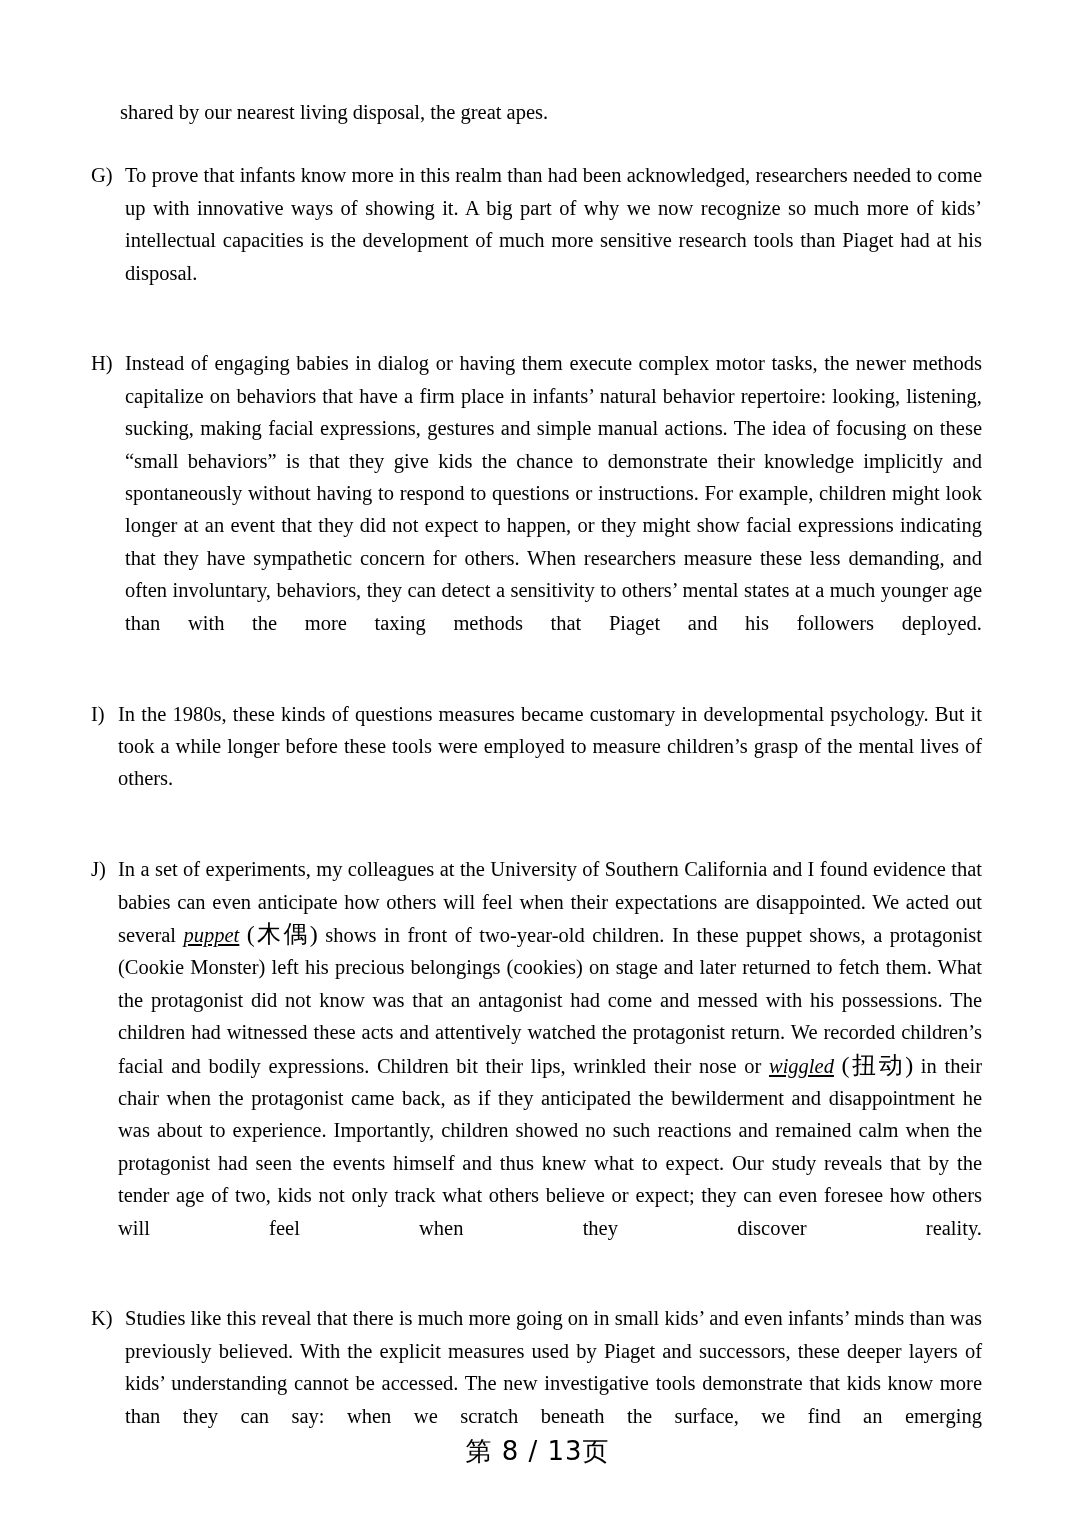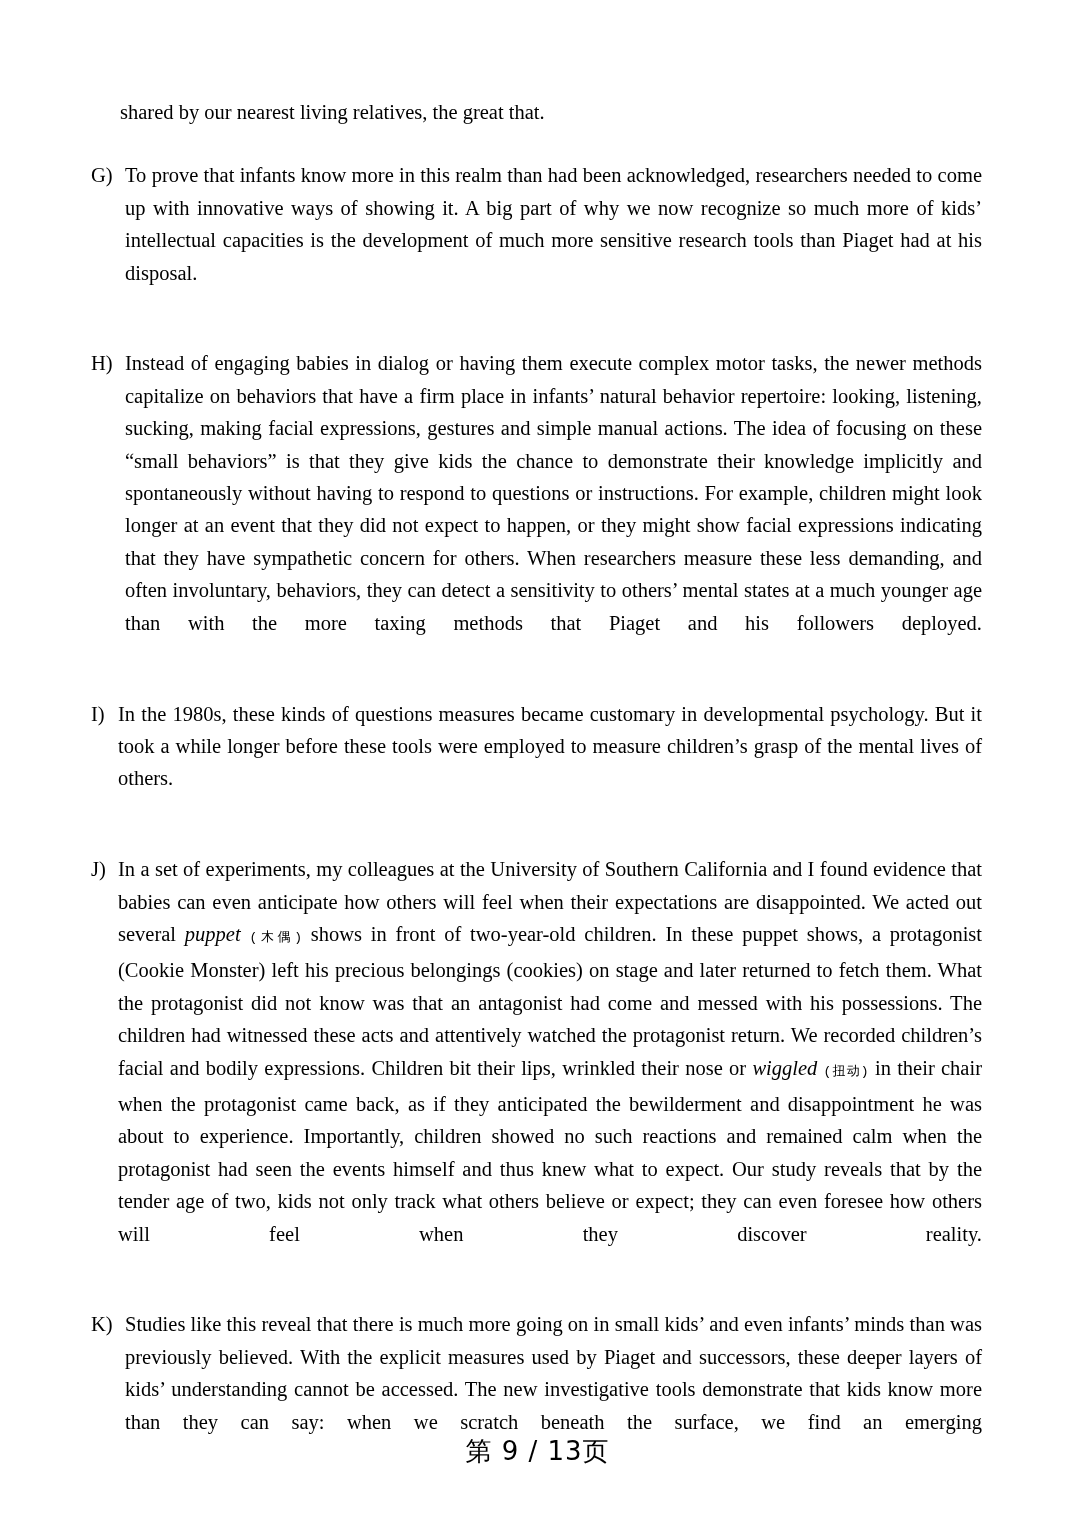--- a/index.html
+++ b/index.html
@@ -78,25 +78,26 @@
     display: inline-block;
     width: 100%;
     height: 0;
   }
   .para-body.nojustify::after {
     content: none;
   }
 
   .it {
     font-style: italic;
+    text-decoration: underline;
   }
 
   .cjk {
-    font-family: Liberation Mono, monospace;
-    font-size: 13px;
+    font-family: Liberation Serif, serif;
+    font-size: 24px;
   }
 
   
   #footer {
     position: absolute;
     left: 0;
     top: 1434px;
     width: 1075px;
     text-align: center;
     font-family: "DejaVu Sans", "Liberation Sans", sans-serif;
@@ -106,21 +107,21 @@
   }
 </style>
 </head>
 <body>
 
 <div id="page">
 
   <div id="content">
 
     <div class="para cont">
-      <span class="para-body nojustify">shared by our nearest living relatives, the great that.</span>
+      <span class="para-body nojustify">shared by our nearest living disposal, the great apes.</span>
     </div>
 
     <div class="para lettered">
       <span class="para-label">G)</span>
       <span class="para-body">To prove that infants know more in this realm than had been acknowledged, researchers needed to come up with innovative ways of showing it. A big part of why we now recognize so much more of kids’ intellectual capacities is the development of much more sensitive research tools than Piaget had at his disposal.</span>
     </div>
 
     <div class="para lettered">
       <span class="para-label">H)</span>
       <span class="para-body">Instead of engaging babies in dialog or having them execute complex motor tasks, the newer methods capitalize on behaviors that have a firm place in infants’ natural behavior repertoire: looking, listening, sucking, making facial expressions, gestures and simple manual actions. The idea of focusing on these “small behaviors” is that they give kids the chance to demonstrate their knowledge implicitly and spontaneously without having to respond to questions or instructions. For example, children might look longer at an event that they did not expect to happen, or they might show facial expressions indicating that they have sympathetic concern for others. When researchers measure these less demanding, and often involuntary, behaviors, they can detect a sensitivity to others’ mental states at a much younger age than with the more taxing methods that Piaget and his followers deployed.</span>
@@ -137,16 +138,16 @@
     </div>
 
     <div class="para lettered">
       <span class="para-label">K)</span>
       <span class="para-body">Studies like this reveal that there is much more going on in small kids’ and even infants’ minds than was previously believed. With the explicit measures used by Piaget and successors, these deeper layers of kids’ understanding cannot be accessed. The new investigative tools demonstrate that kids know more than they can say: when we scratch beneath the surface, we find an emerging</span>
     </div>
 
   </div>
 
   <div id="footer">
-    <span>第 9 / 13页</span>
+    <span>第 8 / 13页</span>
   </div>
 
 </div>
 
 </body></html>

